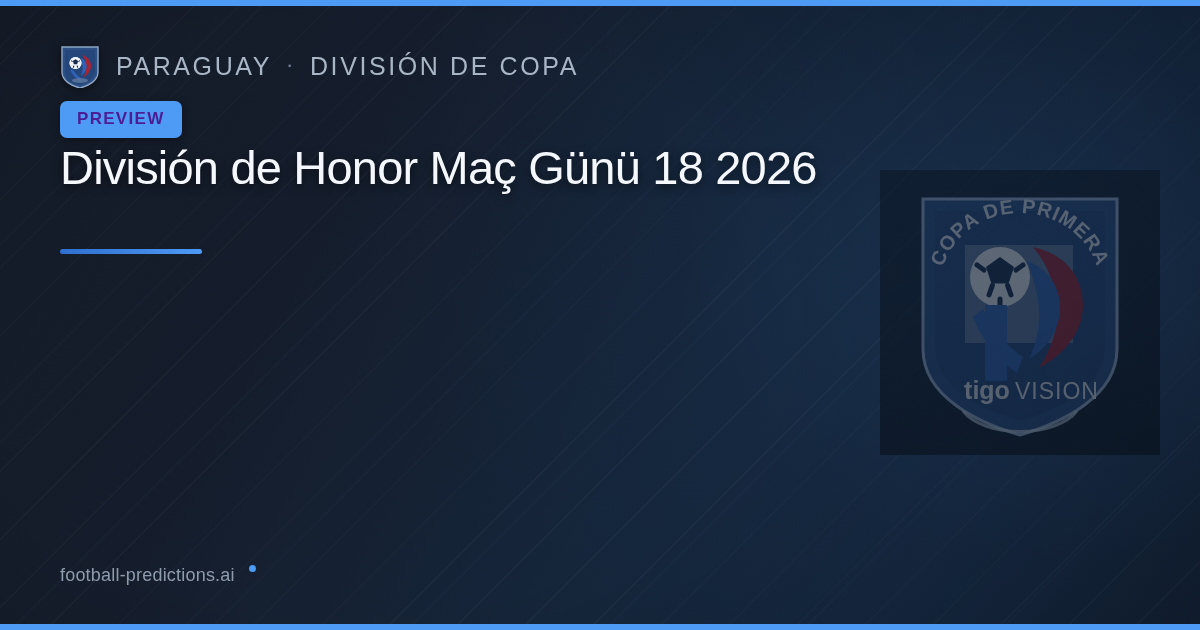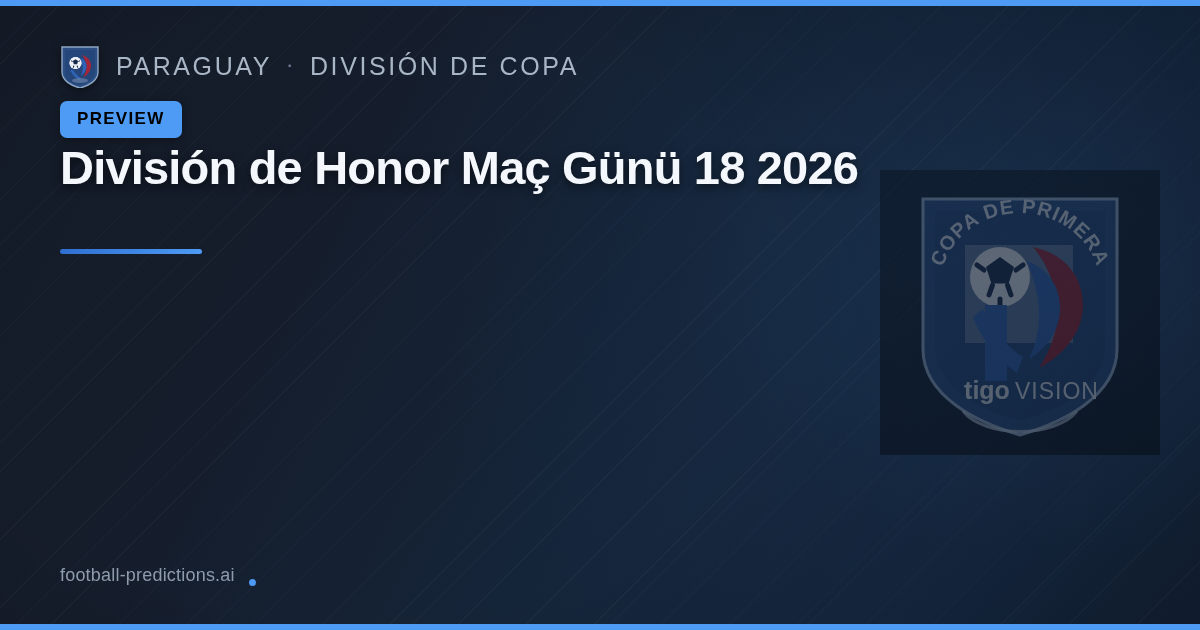--- a/index.html
+++ b/index.html
@@ -82,37 +82,37 @@
     color:#a9b6c6;
     white-space:nowrap;
   }
   .header-sep { color:#76839a; font-size:22px; }
 
   
   .preview-badge {
     position:absolute;
     left:60px; top:101px;
     background:#4d9bf5;
-    color:#000000;
+    color:#4c1d95;
     font-size:17px;
     font-weight:bold;
     letter-spacing:1.3px;
     padding:8px 17px 9px 17px;
     border-radius:7px;
     z-index:6;
     box-shadow:0 2px 8px rgba(0,0,0,0.35);
   }
 
   
   .title {
     position:absolute;
     left:60px; top:142px;
     width:960px;
     font-size:47px;
-    font-weight:bold;
+    font-weight:normal;
     letter-spacing:-0.8px;
     line-height:1.12;
     color:#f4f7fb;
     text-shadow:0 3px 10px rgba(0,0,0,0.55);
     z-index:6;
   }
 
   .accent-bar {
     position:absolute;
     left:60px; top:249px;
@@ -135,21 +135,21 @@
   .crest {
     width:230px; height:255px;
     opacity:0.34;
     filter:blur(0.6px);
   }
 
   
   .footer {
     position:absolute;
     left:60px; bottom:44px;
-    display:flex; align-items:flex-end; gap:14px;
+    display:flex; align-items:flex-start; gap:14px;
     font-size:18px;
     color:#8e9bad;
     letter-spacing:0.2px;
     z-index:6;
   }
   .footer-dot {
     width:7px; height:7px;
     border-radius:50%;
     background:#4d9bf5;
     display:inline-block;

